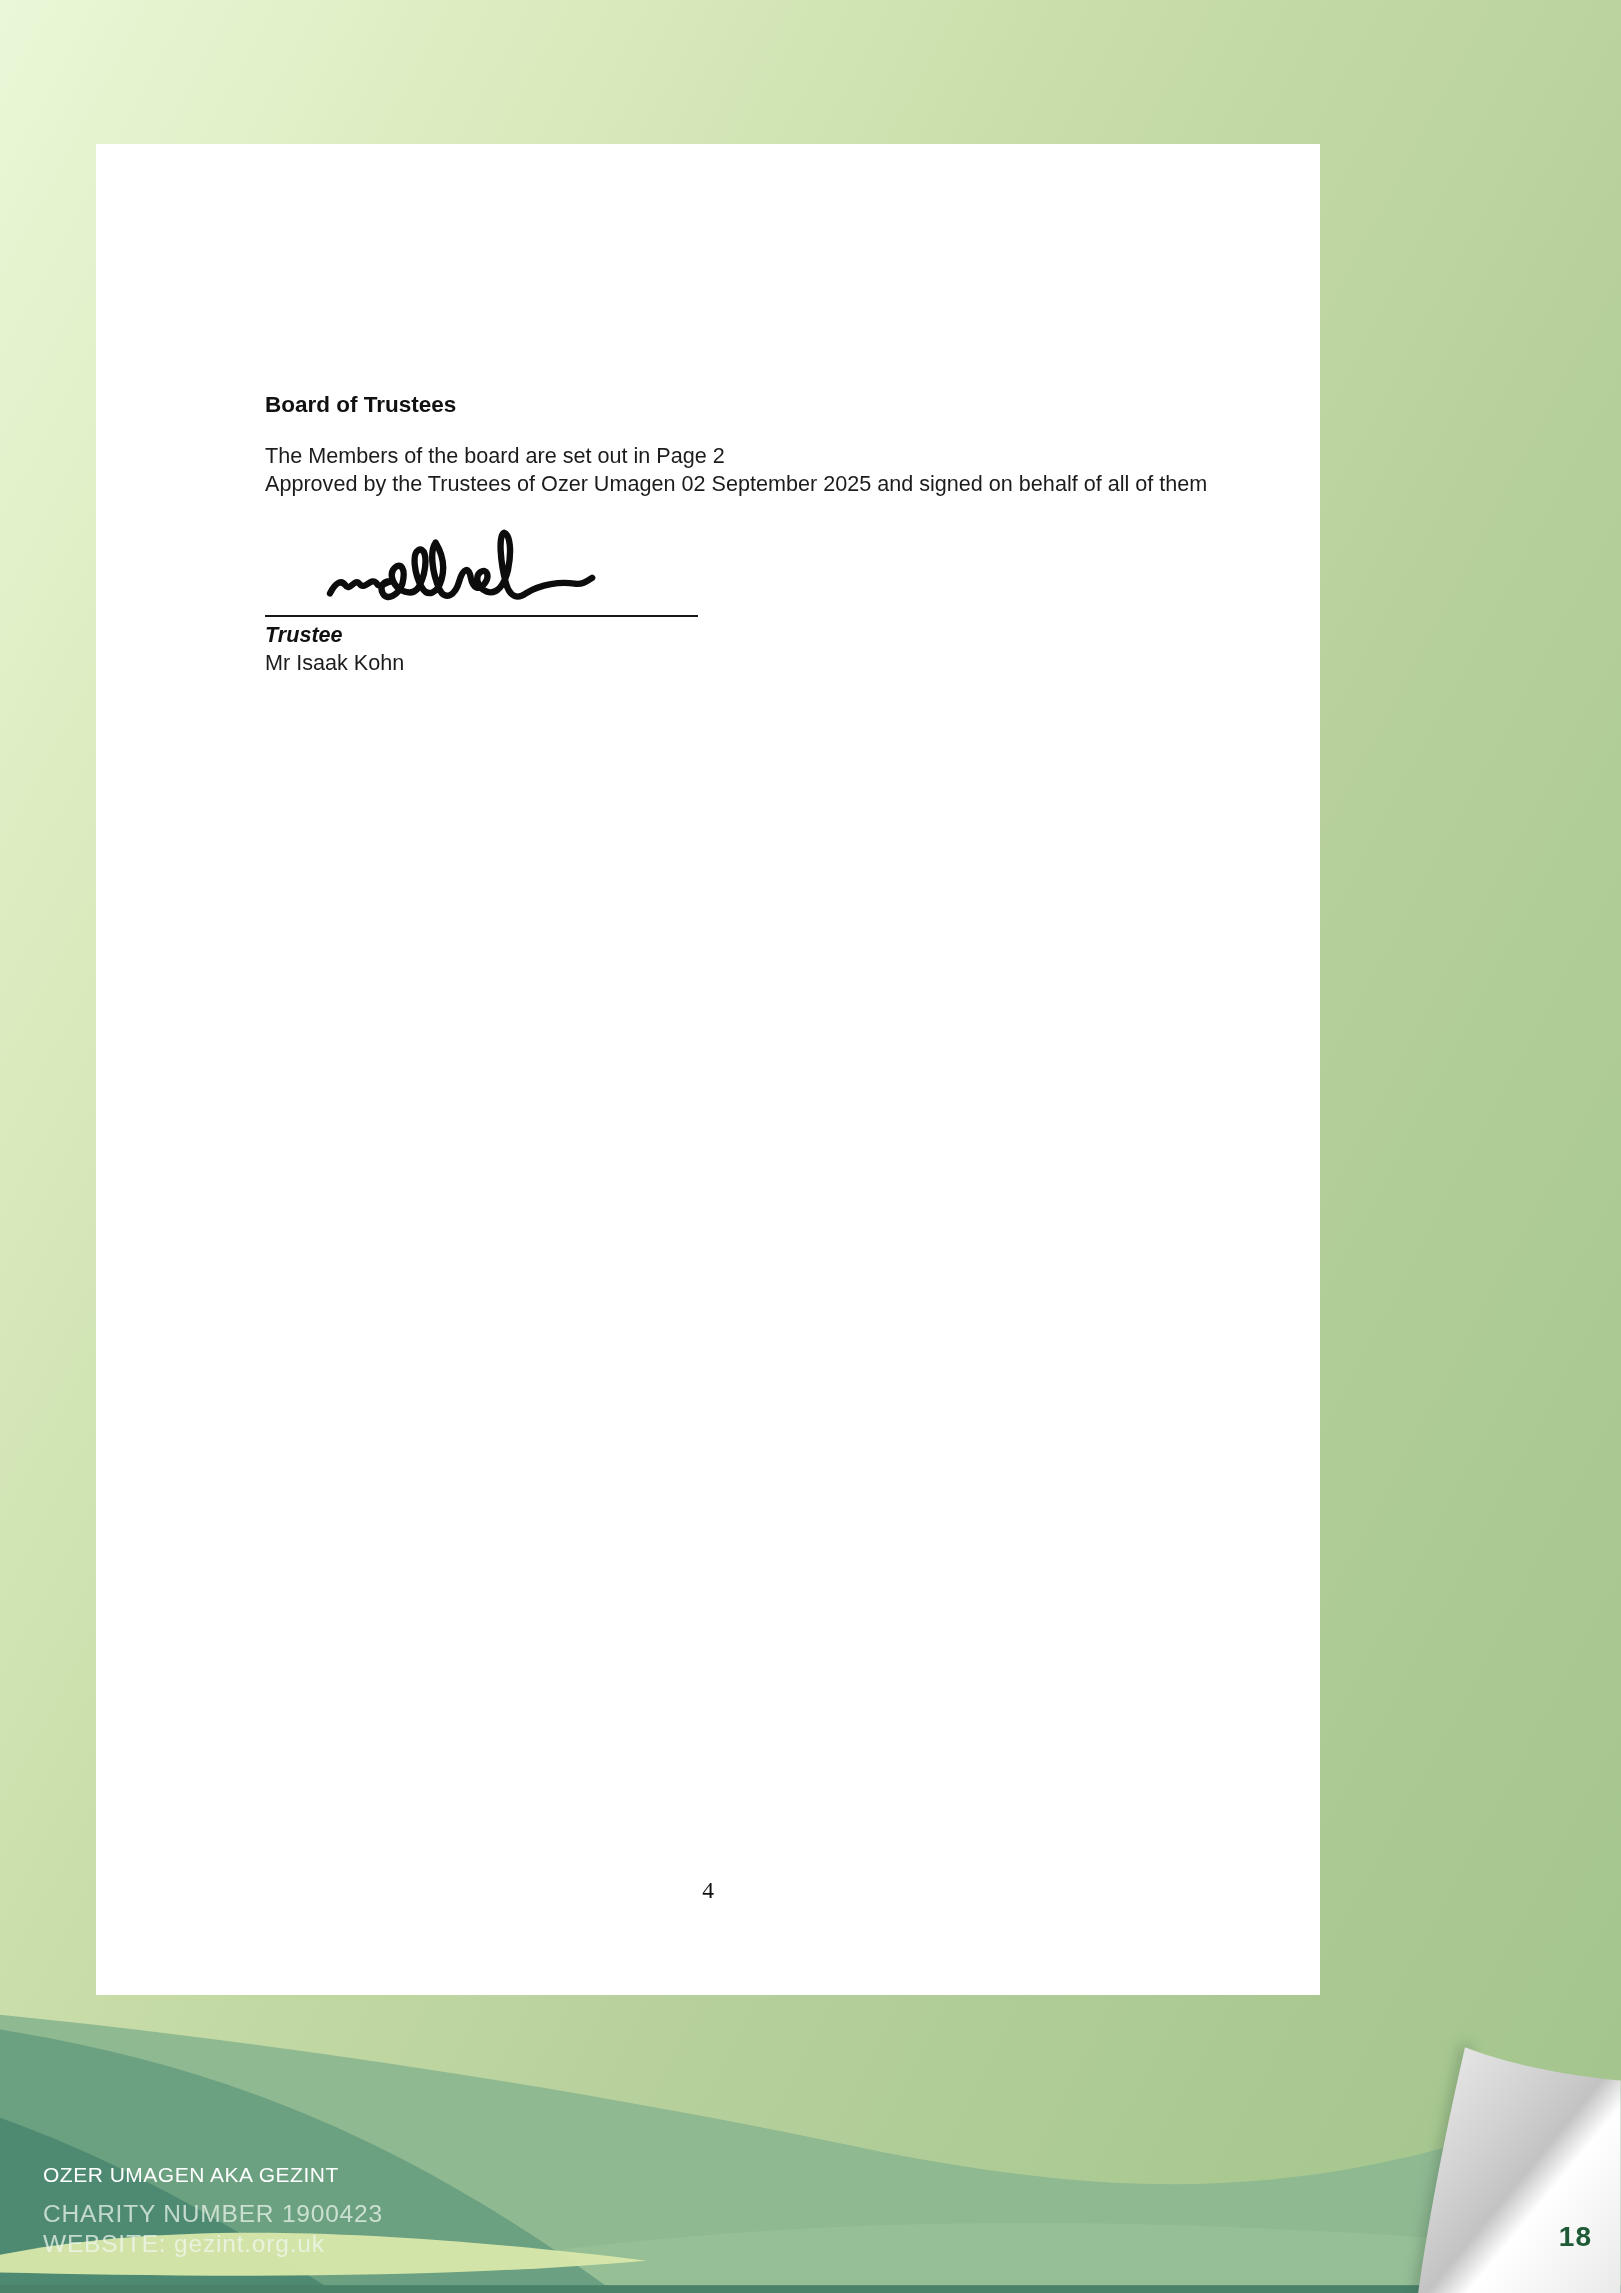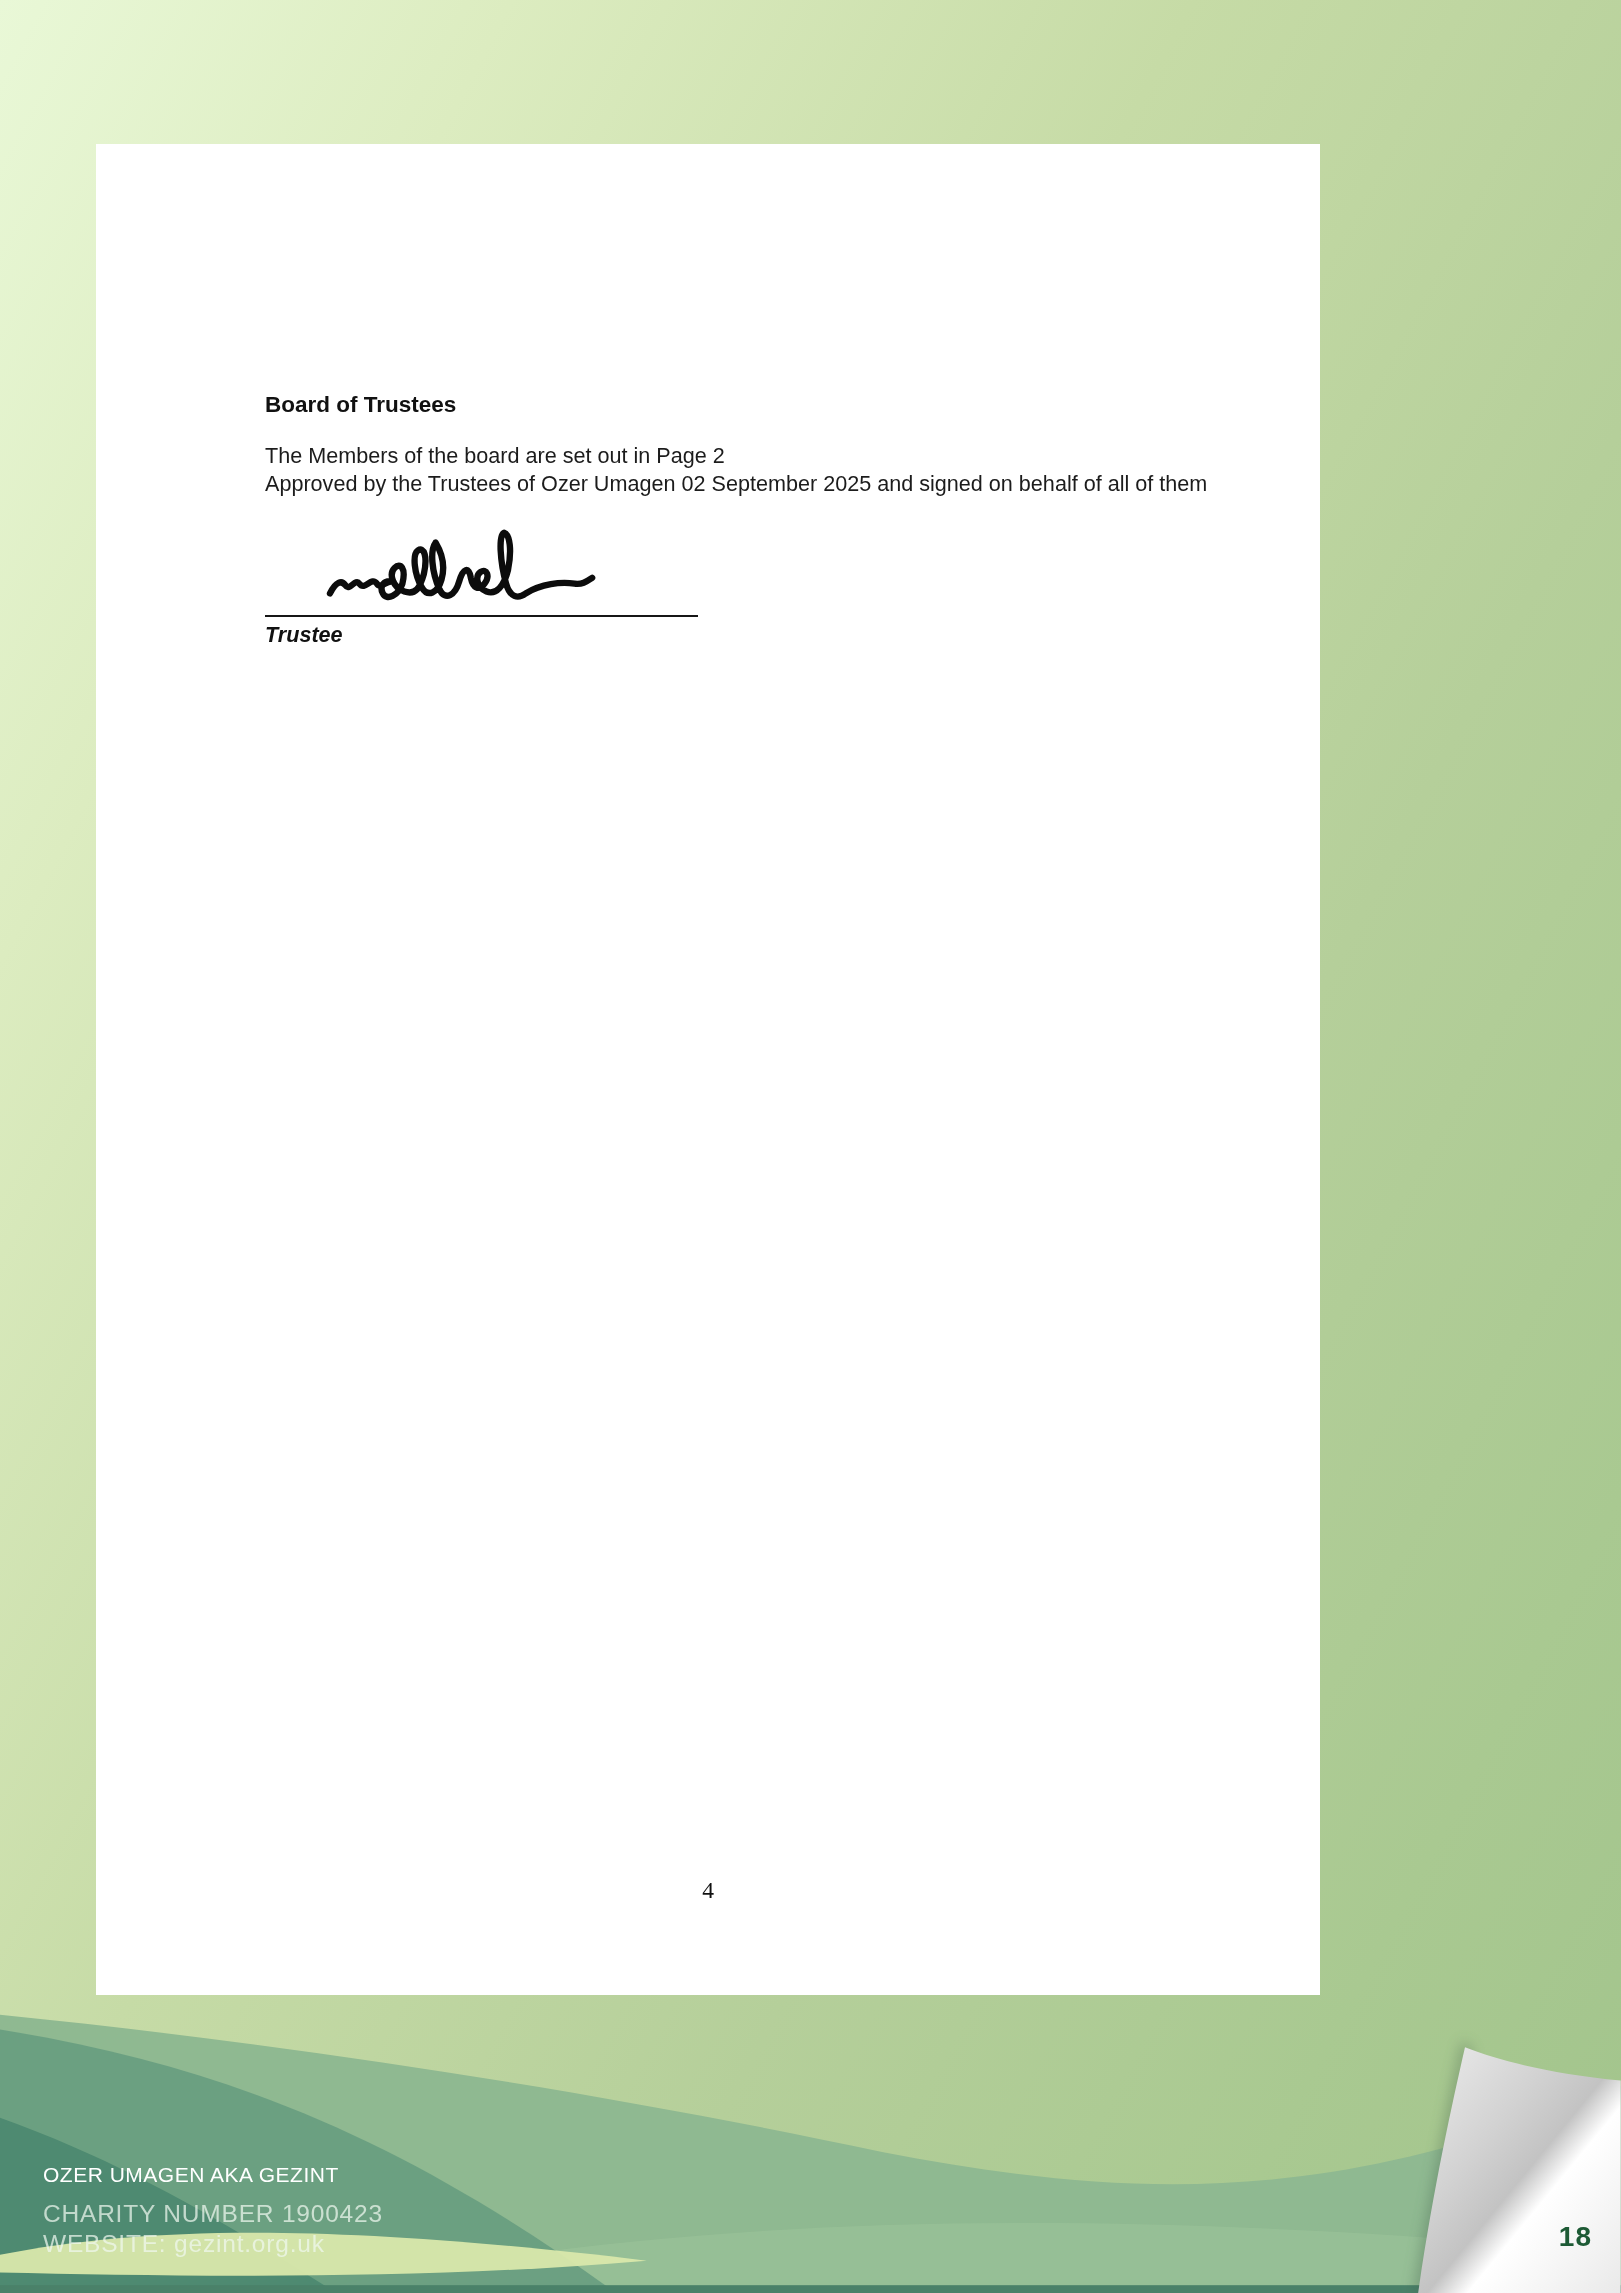--- a/index.html
+++ b/index.html
@@ -98,20 +98,21 @@
                    C126,44 122,30 116,20 C110,28 112,50 120,68 C126,80 136,74 140,60
                    C144,46 150,44 152,56 C154,66 160,70 166,62 C172,54 168,46 162,50
                    C156,54 158,66 168,70 C178,74 186,64 190,48 C194,28 192,12 186,10
                    C180,12 182,40 188,62 C192,76 200,78 208,72 C224,62 244,60 258,62
                    C266,63 270,60 276,56" fill="none" stroke="#0c0c0c" stroke-width="6.5" stroke-linecap="round" stroke-linejoin="round"></path>
         </svg>
       </div>
 
       <div class="sig-line"></div>
       <div class="sig-role">Trustee</div>
+      <div class="sig-name">Mr Isaak Kohn</div>
     </div>
 
     <div class="sheet-page-number">4</div>
   </div>
 
   <div class="footer-text">
     <div class="footer-org">OZER UMAGEN AKA GEZINT</div>
     <div class="footer-sub first">CHARITY NUMBER 1900423</div>
     <div class="footer-sub">WEBSITE: gezint.org.uk</div>
   </div>

